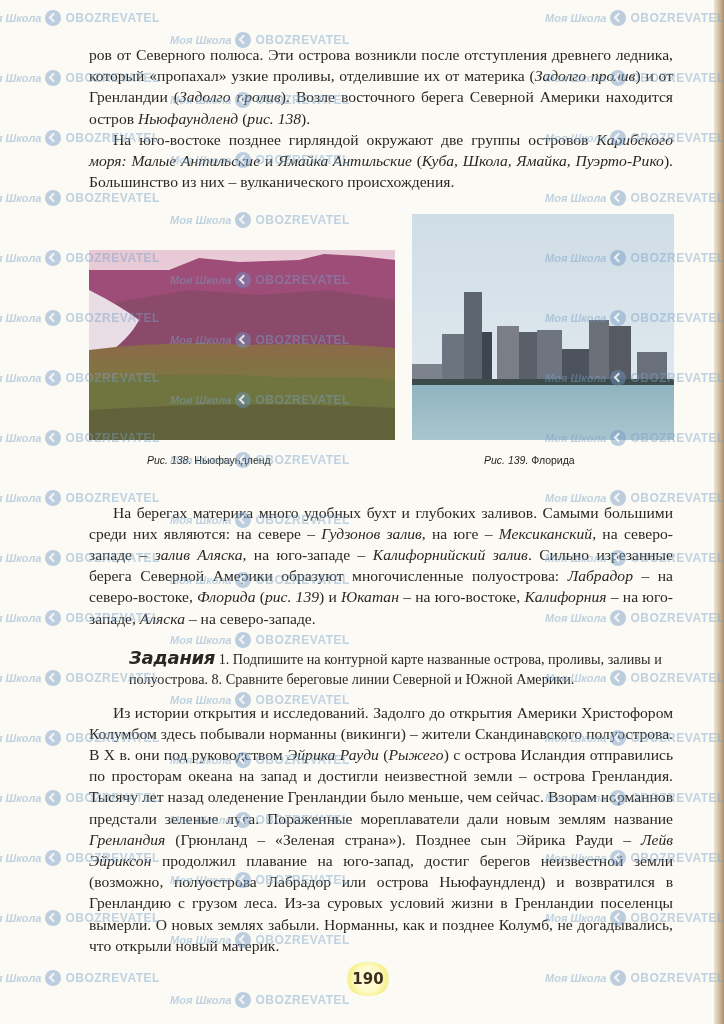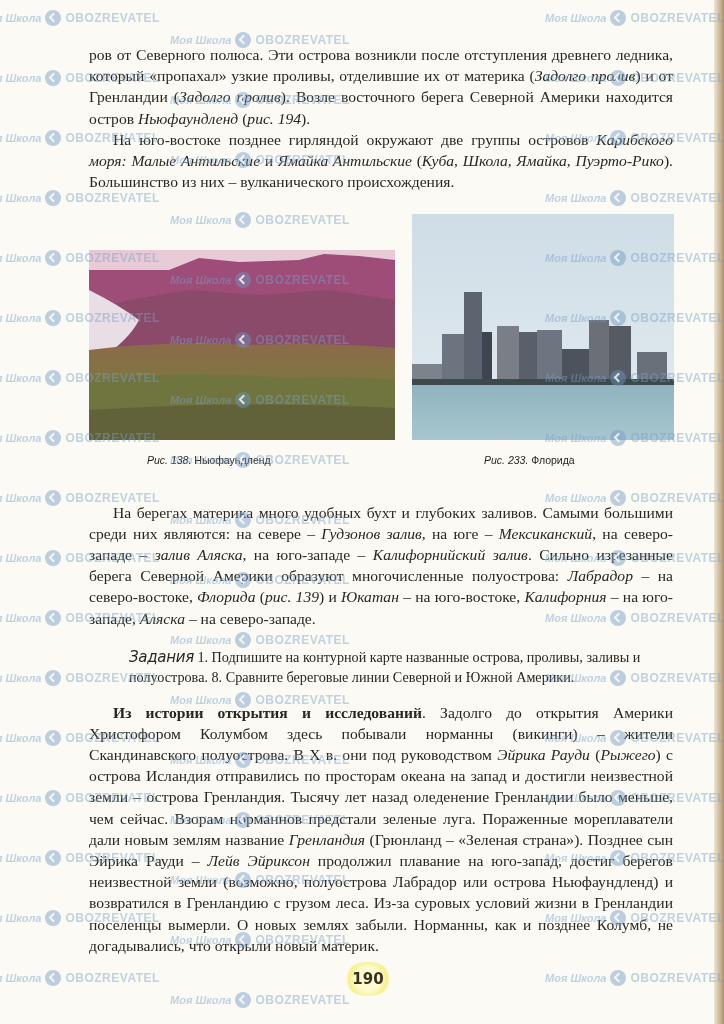--- a/index.html
+++ b/index.html
@@ -40,37 +40,37 @@
   .fig1 { left:0; top:0; width:306px; height:190px; }
   .fig2 { left:323px; top:-36px; width:262px; height:226px; }
   .img { width:100%; height:100%; display:block; }
   .caption { position:absolute; font-family:"Liberation Sans",sans-serif; font-size:10.5px; color:#2a2622; }
   .caption i { font-style:italic; }
   .cap1 { left:58px; top:204px; }
   .cap2 { left:395px; top:204px; }
 
   .p2 { position:absolute; left:89px; top:486px; width:584px; font-size:15.6px; line-height:21.2px; text-align:justify; }
   .task { position:absolute; left:129px; top:634px; width:545px; font-size:14.2px; line-height:19.5px; }
-  .task-label { font-family:"DejaVu Sans",sans-serif; font-weight:normal; font-style:italic; font-size:15px; letter-spacing:-0.3px; }
+  .task-label { font-family:"DejaVu Sans",sans-serif; font-weight:bold; font-style:italic; font-size:18px; letter-spacing:-0.3px; }
   .p3 { position:absolute; left:89px; top:686px; width:584px; font-size:15.6px; line-height:21.2px; text-align:justify; }
-  .p3 b { font-weight:bold;margin-top:13px; }
+  .p3 b { font-weight:normal;margin-top:13px; }
   .page-num {
     position:absolute; left:344px; top:962px; width:48px; height:34px; border-radius:50%;
     background:radial-gradient(circle,#fffbd0 40%,#f6f08a 65%,rgba(246,240,138,0) 75%);
     display:flex; align-items:center; justify-content:center;
     font-family:"DejaVu Sans",sans-serif; font-size:15px; font-weight:bold; color:#3b3020;
   }
 </style>
 </head>
 <body>
 
 <div class="page-edge"></div>
 
 <div class="content">
-  <p><span>ров от Северного полюса. Эти острова возникли после отступления древнего ледника, который «пропахал» узкие проливы, отделившие их от материка (</span><i>Задолго пролив</i><span>) и от Гренландии (</span><i>Задолго пролив</i><span>). Возле восточного берега Северной Америки находится остров </span><i>Ньюфаундленд</i><span> (</span><i>рис. 194</i><span>).</span></p>
+  <p><span>ров от Северного полюса. Эти острова возникли после отступления древнего ледника, который «пропахал» узкие проливы, отделившие их от материка (</span><i>Задолго пролив</i><span>) и от Гренландии (</span><i>Задолго пролив</i><span>). Возле восточного берега Северной Америки находится остров </span><i>Ньюфаундленд</i><span> (</span><i>рис. 138</i><span>).</span></p>
   <p class="indent"><span>На юго-востоке позднее гирляндой окружают две группы островов </span><i>Карибского моря: Малые Антильские</i><span> и </span><i>Ямайка Антильские</i><span> (</span><i>Куба, Школа, Ямайка, Пуэрто-Рико</i><span>). Большинство из них – вулканического происхождения.</span></p>
 </div>
 
 <div class="figures">
   <div class="fig fig1">
     <svg class="img" viewBox="0 0 306 190" preserveAspectRatio="none">
       <defs>
         <linearGradient id="sky1" x1="0" y1="0" x2="0" y2="1">
           <stop offset="0" stop-color="#e8c9d6"></stop>
             <stop offset="1" stop-color="#f2dbe4"></stop>
@@ -112,21 +112,21 @@
       <rect x="150" y="135" width="30" height="33" fill="#4d535c"></rect>
       <rect x="177" y="106" width="20" height="62" fill="#6b6f78"></rect>
       <rect x="197" y="112" width="22" height="56" fill="#555a63"></rect>
       <rect x="225" y="138" width="30" height="30" fill="#6a707a"></rect>
       <rect x="0" y="150" width="30" height="18" fill="#7d838c"></rect>
       <rect x="0" y="165" width="262" height="6" fill="#3c4a4a"></rect>
       <rect x="0" y="171" width="262" height="55" fill="url(#sea2)"></rect>
     </svg>
   </div>
   <div class="caption cap1"><i>Рис. 138.</i> <span>Ньюфаундленд</span></div>
-  <div class="caption cap2"><i>Рис. 233.</i> <span>Флорида</span></div>
+  <div class="caption cap2"><i>Рис. 139.</i> <span>Флорида</span></div>
 </div>
 
 <p class="p2 indent"><span>На берегах материка много удобных бухт и глубоких заливов. Самыми большими среди них являются: на севере – </span><i>Гудзонов залив</i><span>, на юге – </span><i>Мексиканский</i><span>, на северо-западе – </span><i>залив Аляска</i><span>, на юго-западе – </span><i>Калифорнийский залив</i><span>. Сильно изрезанные берега Северной Америки образуют многочисленные полуострова: </span><i>Лабрадор</i><span> – на северо-востоке, </span><i>Флорида</i><span> (</span><i>рис. 139</i><span>) и </span><i>Юкатан</i><span> – на юго-востоке, </span><i>Калифорния</i><span> – на юго-западе, </span><i>Аляска</i><span> – на северо-западе.</span></p>
 
 <p class="task"><span class="task-label">Задания</span><span> 1. Подпишите на контурной карте названные острова, проливы, заливы и полуострова. 8. Сравните береговые линии Северной и Южной Америки.</span></p>
 
 <p class="p3 indent"><b>Из истории открытия и исследований</b><span>. Задолго до открытия Америки Христофором Колумбом здесь побывали норманны (викинги) – жители Скандинавского полуострова. В X в. они под руководством </span><i>Эйрика Рауди</i><span> (</span><i>Рыжего</i><span>) с острова Исландия отправились по просторам океана на запад и достигли неизвестной земли – острова Гренландия. Тысячу лет назад оледенение Гренландии было меньше, чем сейчас. Взорам норманнов предстали зеленые луга. Пораженные мореплаватели дали новым землям название </span><i>Гренландия</i><span> (Грюнланд – «Зеленая страна»). Позднее сын Эйрика Рауди – </span><i>Лейв Эйриксон</i><span> продолжил плавание на юго-запад, достиг берегов неизвестной земли (возможно, полуострова Лабрадор или острова Ньюфаундленд) и возвратился в Гренландию с грузом леса. Из-за суровых условий жизни в Гренландии поселенцы вымерли. О новых землях забыли. Норманны, как и позднее Колумб, не догадывались, что открыли новый материк.</span></p>
 
 <div class="page-num">190</div>
 

